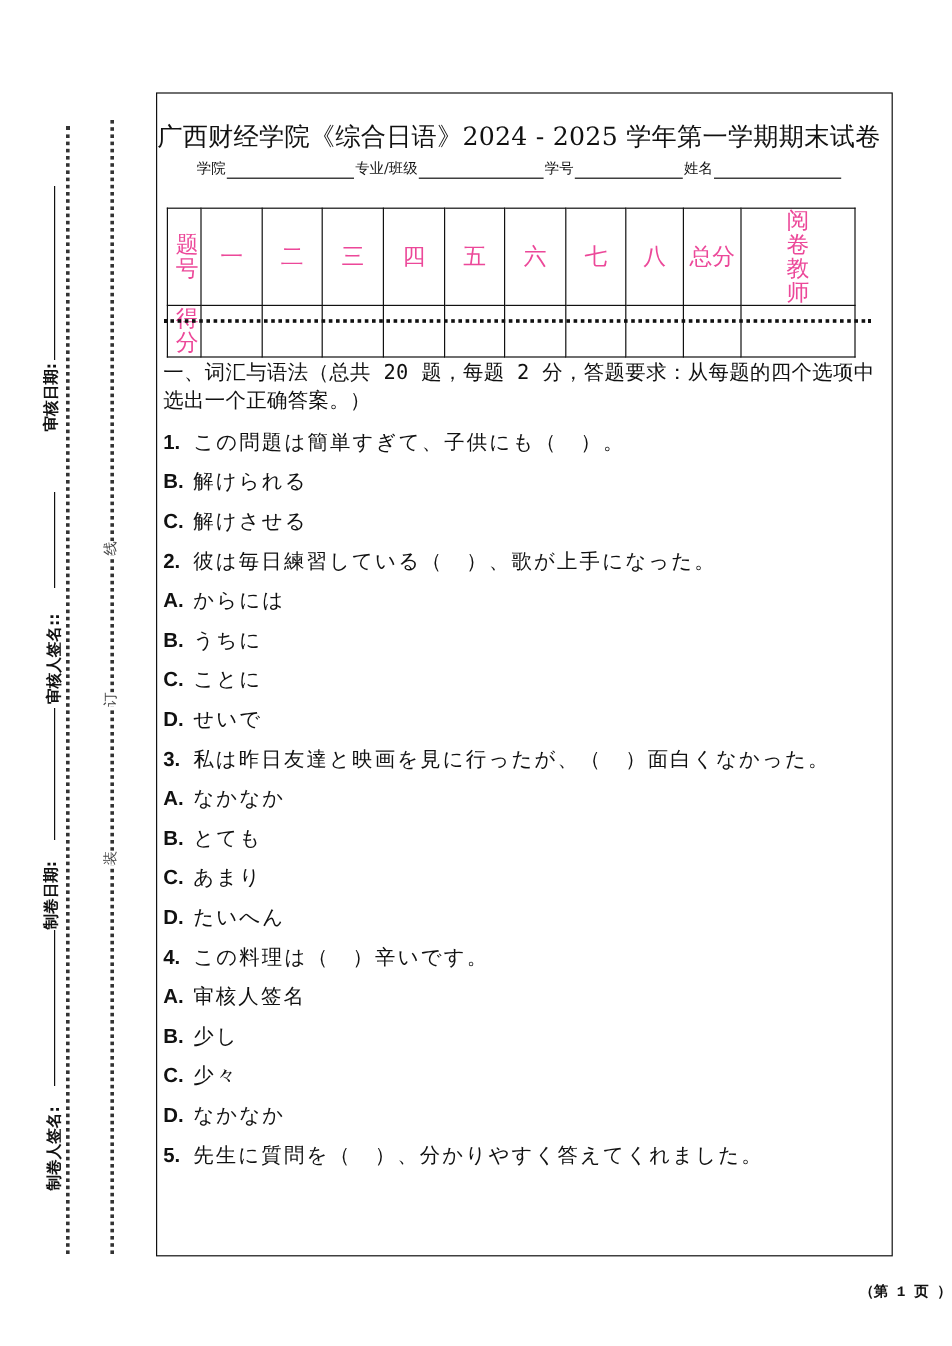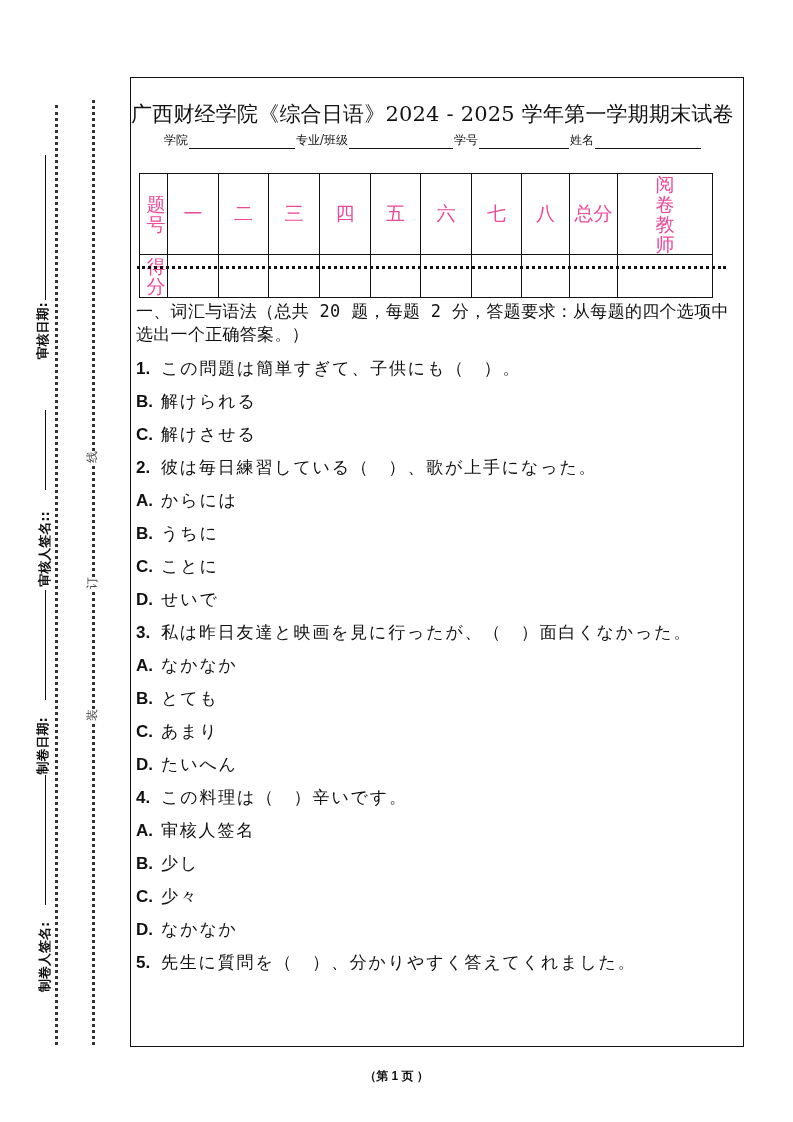--- a/index.html
+++ b/index.html
@@ -32,22 +32,22 @@
 
   .dots { position:absolute; left:6px; top:188px; width:589px; height:0;
           border-top:3px dotted #111; }
 
   .content { position:absolute; left:5px; top:222px; width:600px;
              font-family:"DejaVu Sans Mono", "Liberation Mono", monospace; font-size:17px; }
   .section { line-height:23px; letter-spacing:0.3px; }
   .line { height:33px; line-height:33px; white-space:nowrap; letter-spacing:1.8px; }
   .line .lbl { font-family:"Liberation Sans", sans-serif; font-weight:bold; letter-spacing:0; display:inline-block; width:25px; }
 
-  .footer { position:absolute; top:1068px; left:0; width:793px; text-align:center;
-            font-size:12px; font-weight:bold; font-family:Liberation Sans, sans-serif; }
+  .footer { position:absolute; top:1068px; left:0; width:793px; text-align:right;
+            font-size:12px; font-weight:bold; font-family:Liberation Mono, monospace; }
 </style>
 </head>
 <body>
 
 <div>
   <div class="dotline" style="left:55px; top:105px; height:940px;"></div>
   <div class="dotline" style="left:92px; top:100px; height:945px;"></div>
 
   <div class="sigline" style="left:45px; top:155px; height:145px;"></div>
   <div class="sigline" style="left:45px; top:410px; height:80px;"></div>

